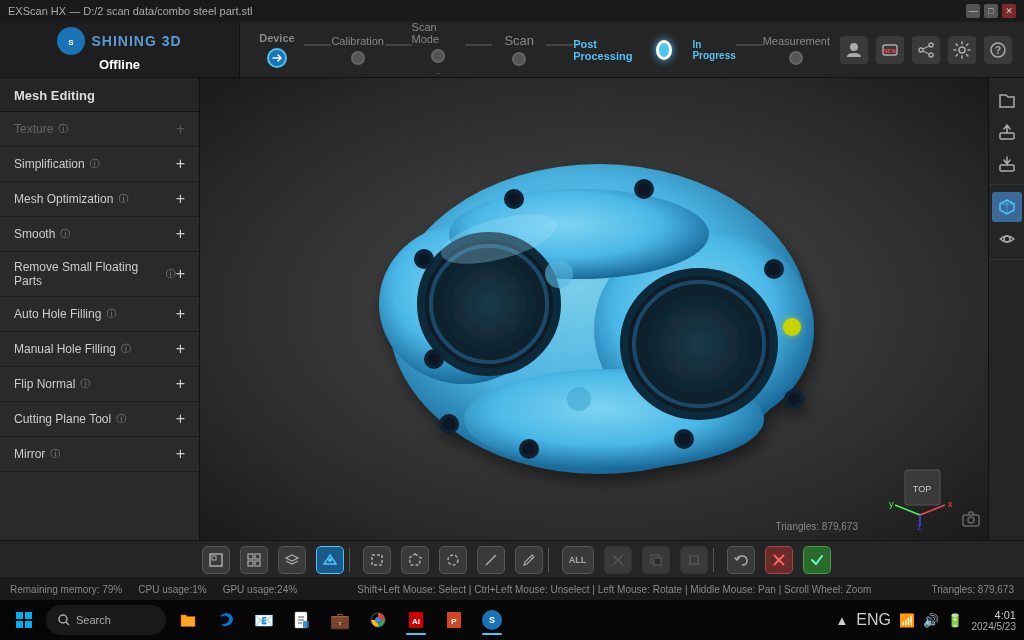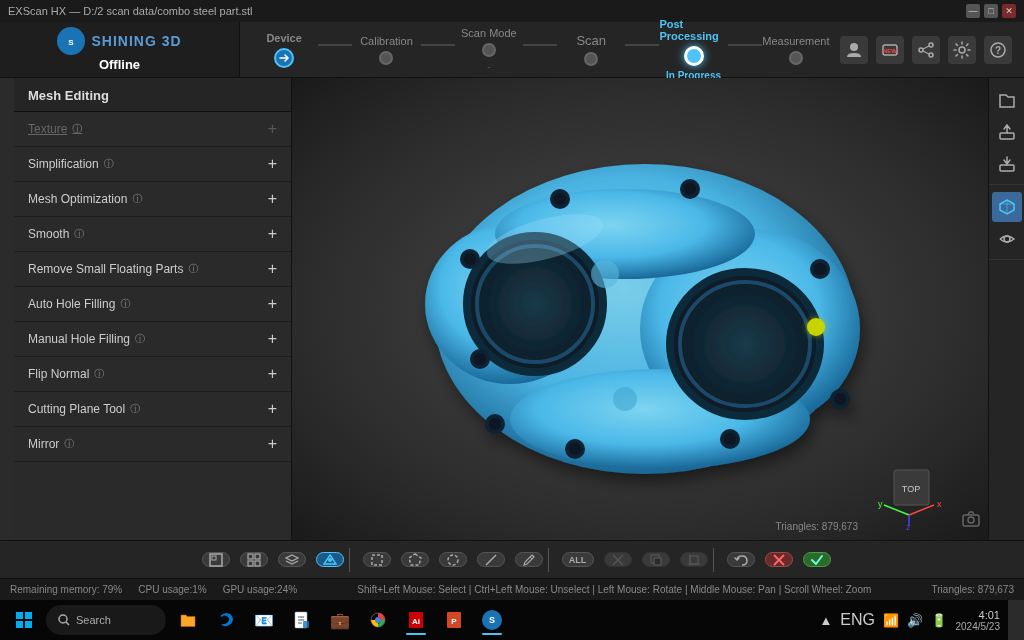--- a/index.html
+++ b/index.html
@@ -84,26 +84,25 @@
 
     
     #main {
       display: flex;
       height: calc(640px - 22px - 56px - 38px - 22px);
       
     }
 
     
     #sidebar {
-      width: 278px;
+      width: 200px;
       background: #2a2a2a;
       border-right: 1px solid #111;
       overflow-y: auto;
       flex-shrink: 0;
-      margin-left: 14px;
     }
     #sidebar-title {
       padding: 10px 14px 8px;
       font-size: 13px;
       font-weight: bold;
       color: #ddd;
       background: #252525;
       border-bottom: 1px solid #111;
     }
     .sidebar-item {
@@ -117,21 +116,21 @@
     .sidebar-item-label {
       display: flex; align-items: center; gap: 5px;
       font-size: 12px; color: #ccc;
     }
     .sidebar-item-label .info-icon {
       color: #888; font-size: 10px;
     }
     .sidebar-plus {
       color: #ccc; font-size: 16px; font-weight: normal;
     }
-    .sidebar-item.dimmed .sidebar-item-label { color: #666; text-decoration: underline; }
+    .sidebar-item.dimmed .sidebar-item-label { color: #666; }
     .sidebar-item.dimmed .sidebar-plus { color: #555; }
 
     
     #viewport {
       flex: 1;
       position: relative;
       background: radial-gradient(ellipse at center, #4a4a4a 0%, #2b2b2b 70%, #1a1a1a 100%);
       overflow: hidden;
     }
 
@@ -182,23 +181,23 @@
       height: 38px;
       background: #252525;
       border-top: 1px solid #111;
       display: flex;
       align-items: center;
       justify-content: center;
       gap: 2px;
       padding: 0 8px;
     }
     .tb-btn {
-      width: 28px; height: 15px;
+      width: 28px; height: 28px;
       background: #3a3a3a; border: 1px solid #555;
-      border-radius: 12px; display: flex; align-items: center; justify-content: center;
+      border-radius: 5px; display: flex; align-items: center; justify-content: center;
       cursor: pointer; color: #aaa; font-size: 12px; margin-left: 8px;
     }
     .tb-btn.active { background: #1a5a8a; border-color: #4fc3f7; color: #4fc3f7; }
     .tb-btn.disabled { color: #555; border-color: #333; cursor: default; }
     .tb-separator { width: 1px; height: 24px; background: #555; margin: 0 3px; }
     .tb-btn.confirm { background: #2a6a2a; border-color: #4a9a4a; color: #6fc; }
     .tb-btn.cancel-btn { background: #6a2a2a; border-color: #9a4a4a; color: #f66; }
 
     
     #statusbar {
@@ -218,21 +217,21 @@
 
     
     #taskbar {
       height: 40px;
       background: rgba(0,0,0,0.85);
       display: flex;
       align-items: center;
       padding: 0 8px;
       gap: 6px;
       position: absolute;
-      bottom: 0; left: 0; right: 16px;
+      bottom: 0; left: 0; right: 0;
     }
     .taskbar-btn {
       width: 32px; height: 32px;
       display: flex; align-items: center; justify-content: center;
       border-radius: 4px; cursor: pointer; font-size: 16px;
     }
     #taskbar-search {
       display: flex; align-items: center;
       background: rgba(255,255,255,0.08);
       border-radius: 16px; padding: 4px 12px; gap: 6px;
@@ -240,21 +239,21 @@
     }
     #taskbar-right {
       margin-left: auto; display: flex; align-items: center; gap: 8px;
       font-size: 10px; color: #ccc;
     }
     .tray-icon { font-size: 13px; cursor: pointer; }
 
     
     #viewport-axes {
       position: absolute;
-      bottom: 10px; right: 44px;
+      bottom: 10px; right: 33px;
       width: 70px; height: 70px; text-align: right;
     }
 
     
     #camera-icon {
       position: absolute; bottom: 8px; right: 8px;
       color: #666; font-size: 16px; cursor: pointer;
     }
 
     
@@ -319,21 +318,21 @@
 
     <div class="nav-connector"></div>
 
     <div class="nav-step" style="display:flex;flex-direction:column;align-items:center;gap:4px;">
       <span class="nav-step-label" style="color:#888;font-size:13px;">Scan</span>
       <div style="width:14px;height:14px;border-radius:50%;background:#555;border:2px solid #666;"></div>
     </div>
 
     <div class="nav-connector"></div>
 
-    <div class="nav-step" style="display:flex;flex-direction:column;gap:4px;">
+    <div class="nav-step" style="display:flex;flex-direction:row;gap:20px;">
       <span class="nav-step-label active" style="color:#4fc3f7;font-size:11px;font-weight:bold;">Post Processing</span>
       <div style="width:20px;height:20px;border-radius:50%;background:#4fc3f7;border:3px solid #fff;box-shadow:0 0 8px #4fc3f7;"></div>
       <span style="color:#4fc3f7;font-size:10px;font-weight:bold;">In Progress</span>
     </div>
 
     <div class="nav-connector"></div>
 
     <div class="nav-step" style="display:flex;flex-direction:column;align-items:center;gap:4px;">
       <span class="nav-step-label" style="color:#888;font-size:11px;">Measurement</span>
       <div style="width:14px;height:14px;border-radius:50%;background:#555;border:2px solid #666;"></div>

